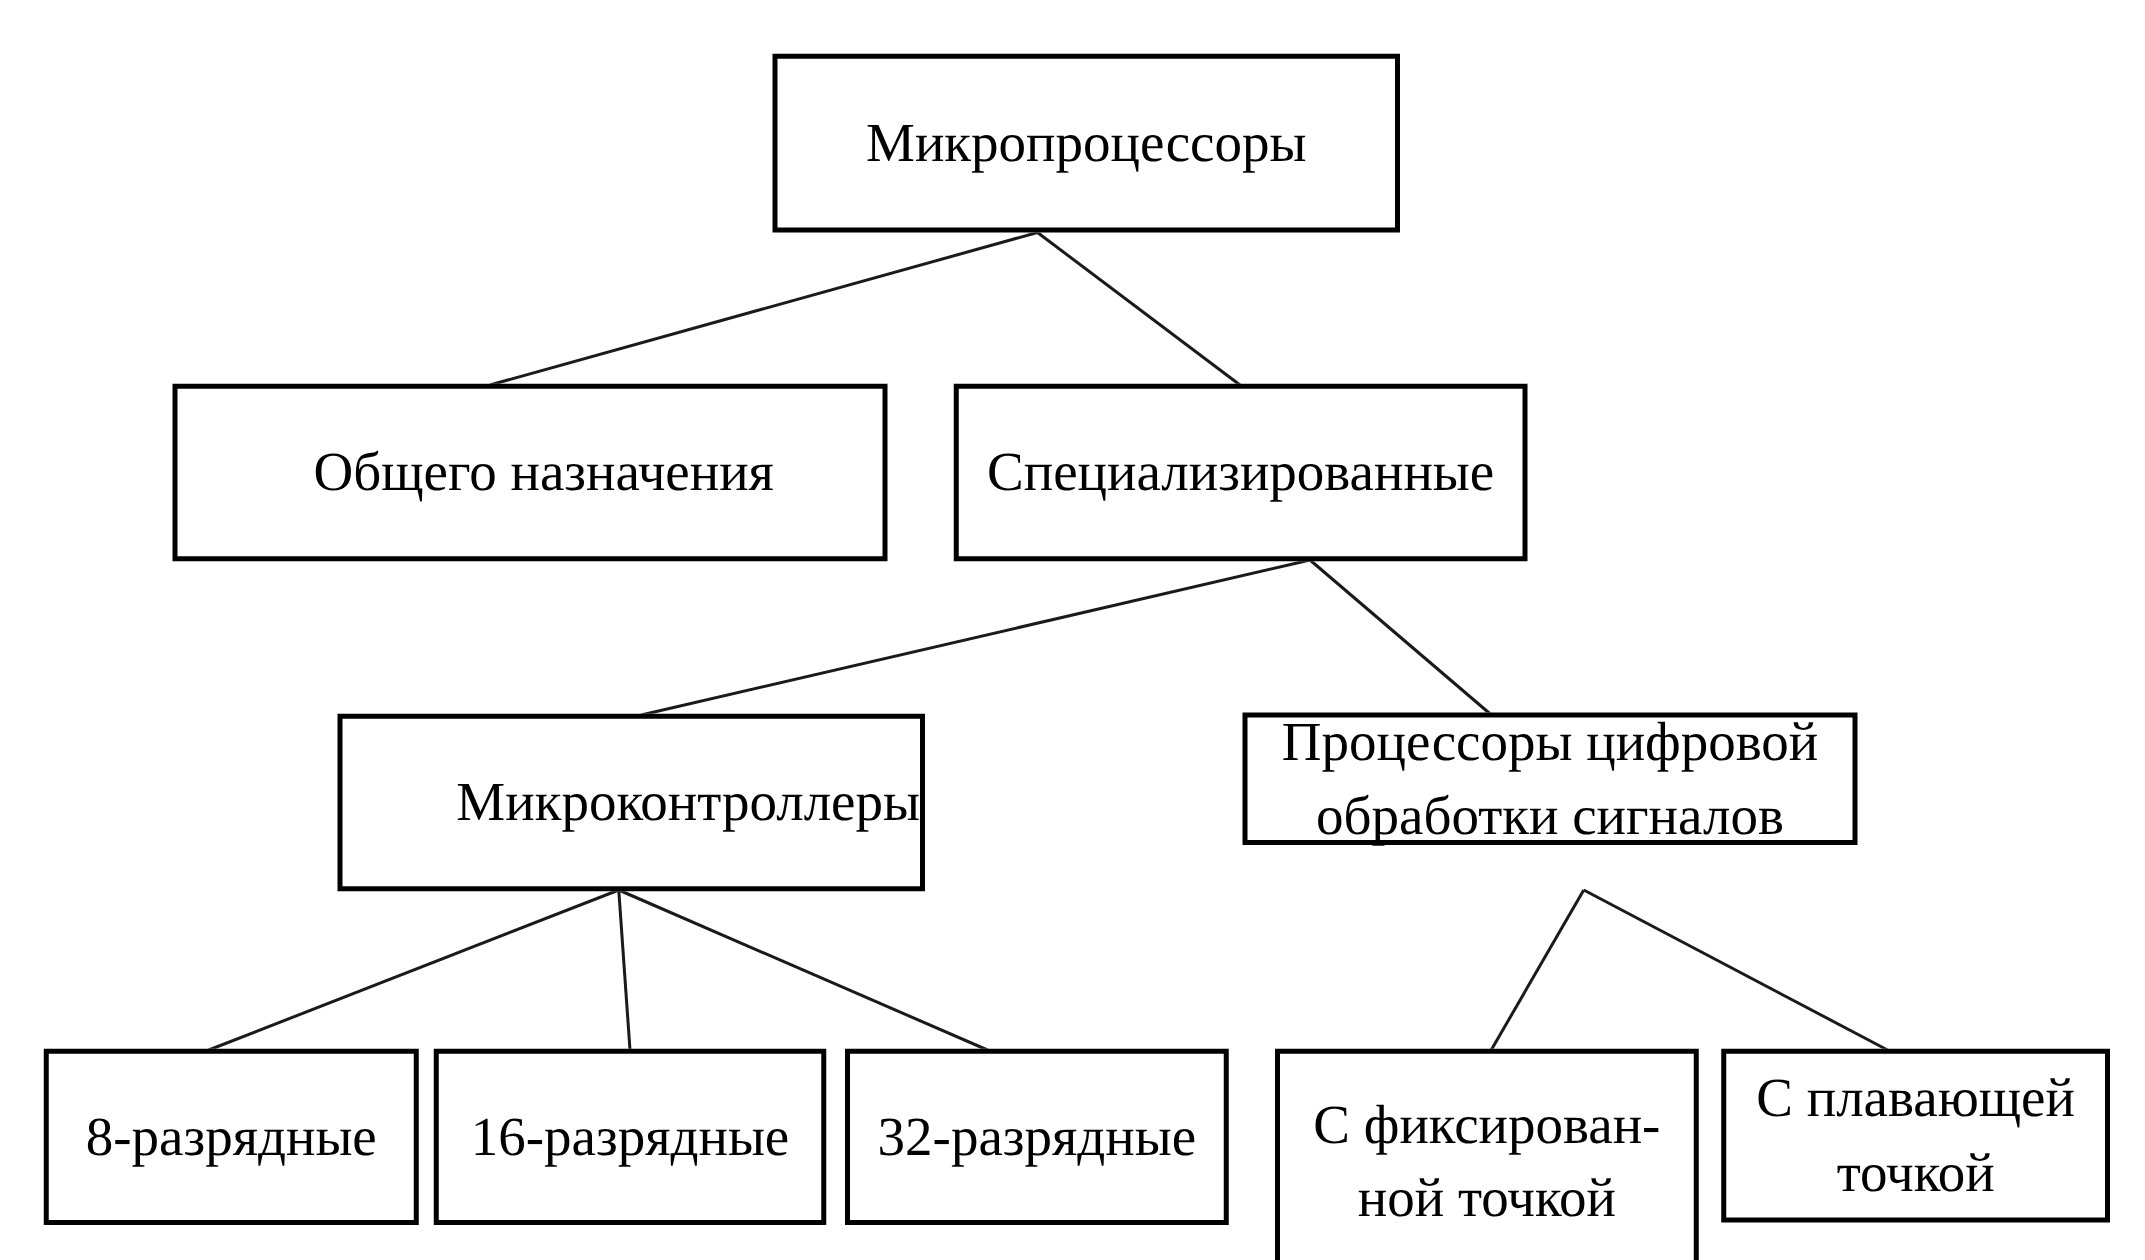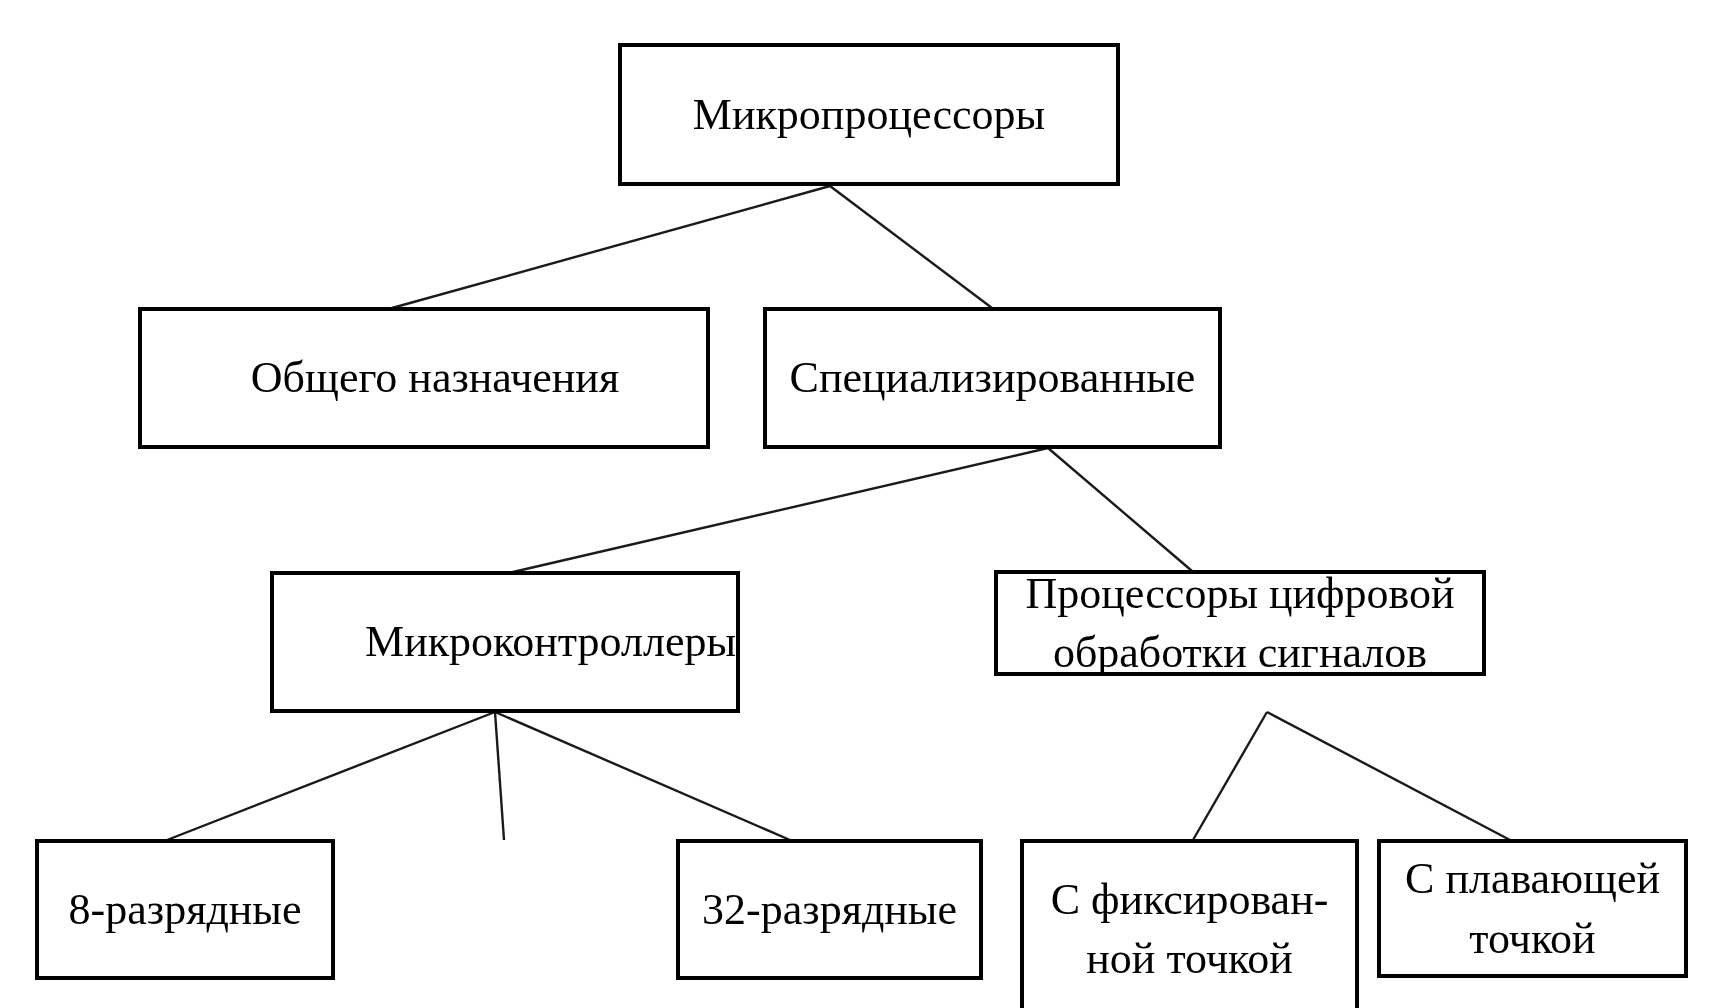--- a/index.html
+++ b/index.html
@@ -83,20 +83,23 @@
 
   <div class="node" id="node-dsp">
     <span>Процессоры цифровой
 обработки сигналов</span>
   </div>
 
   <div class="node" id="node-bit8">
     <span>8-разрядные</span>
   </div>
 
+  <div class="node" id="node-bit16">
+    <span>16-разрядные</span>
+  </div>
 
   <div class="node" id="node-bit32">
     <span>32-разрядные</span>
   </div>
 
   <div class="node" id="node-fixed">
     <span>С фиксирован-
 ной точкой</span>
   </div>
 

